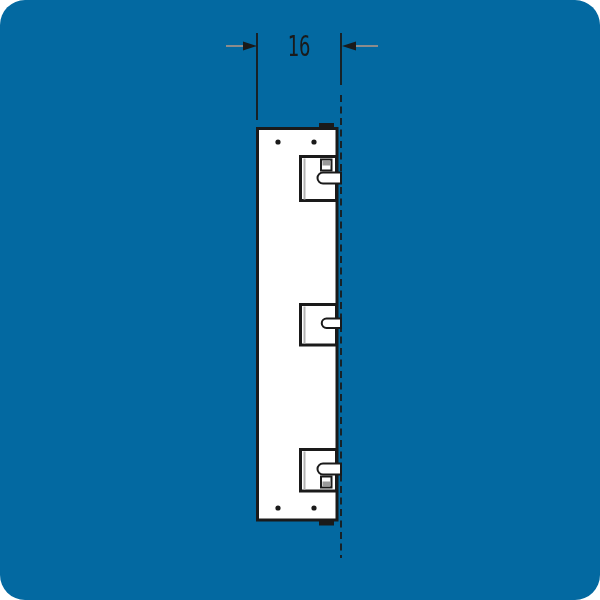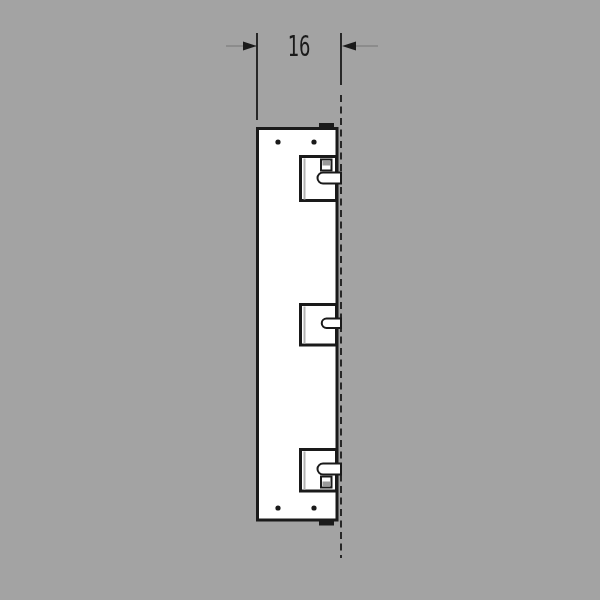--- a/index.html
+++ b/index.html
@@ -5,22 +5,23 @@
   html, body {
     margin: 0;
     padding: 0;
     background: #ffffff;
     font-family: "DejaVu Sans", sans-serif;
   }
   .canvas {
     position: relative;
     width: 600px;
     height: 600px;
-    background: #a3a3a3;
+    background: #0369a1;
     overflow: hidden;
+    border-radius: 25px;
   }
   svg { display: block; }
 
   
   .ln      { fill: none; stroke-width: 2; stroke-linecap: butt; }
   .thin    { fill: none; stroke-width: 1.8; }
   .thick   { stroke-width: 3; }
   .fillw   { fill: #ffffff; }
   .solid   { fill: #1a1a1a; stroke: none; }
   .graysh  { stroke: #b3b3b3; stroke-width: 2; fill: none; }

